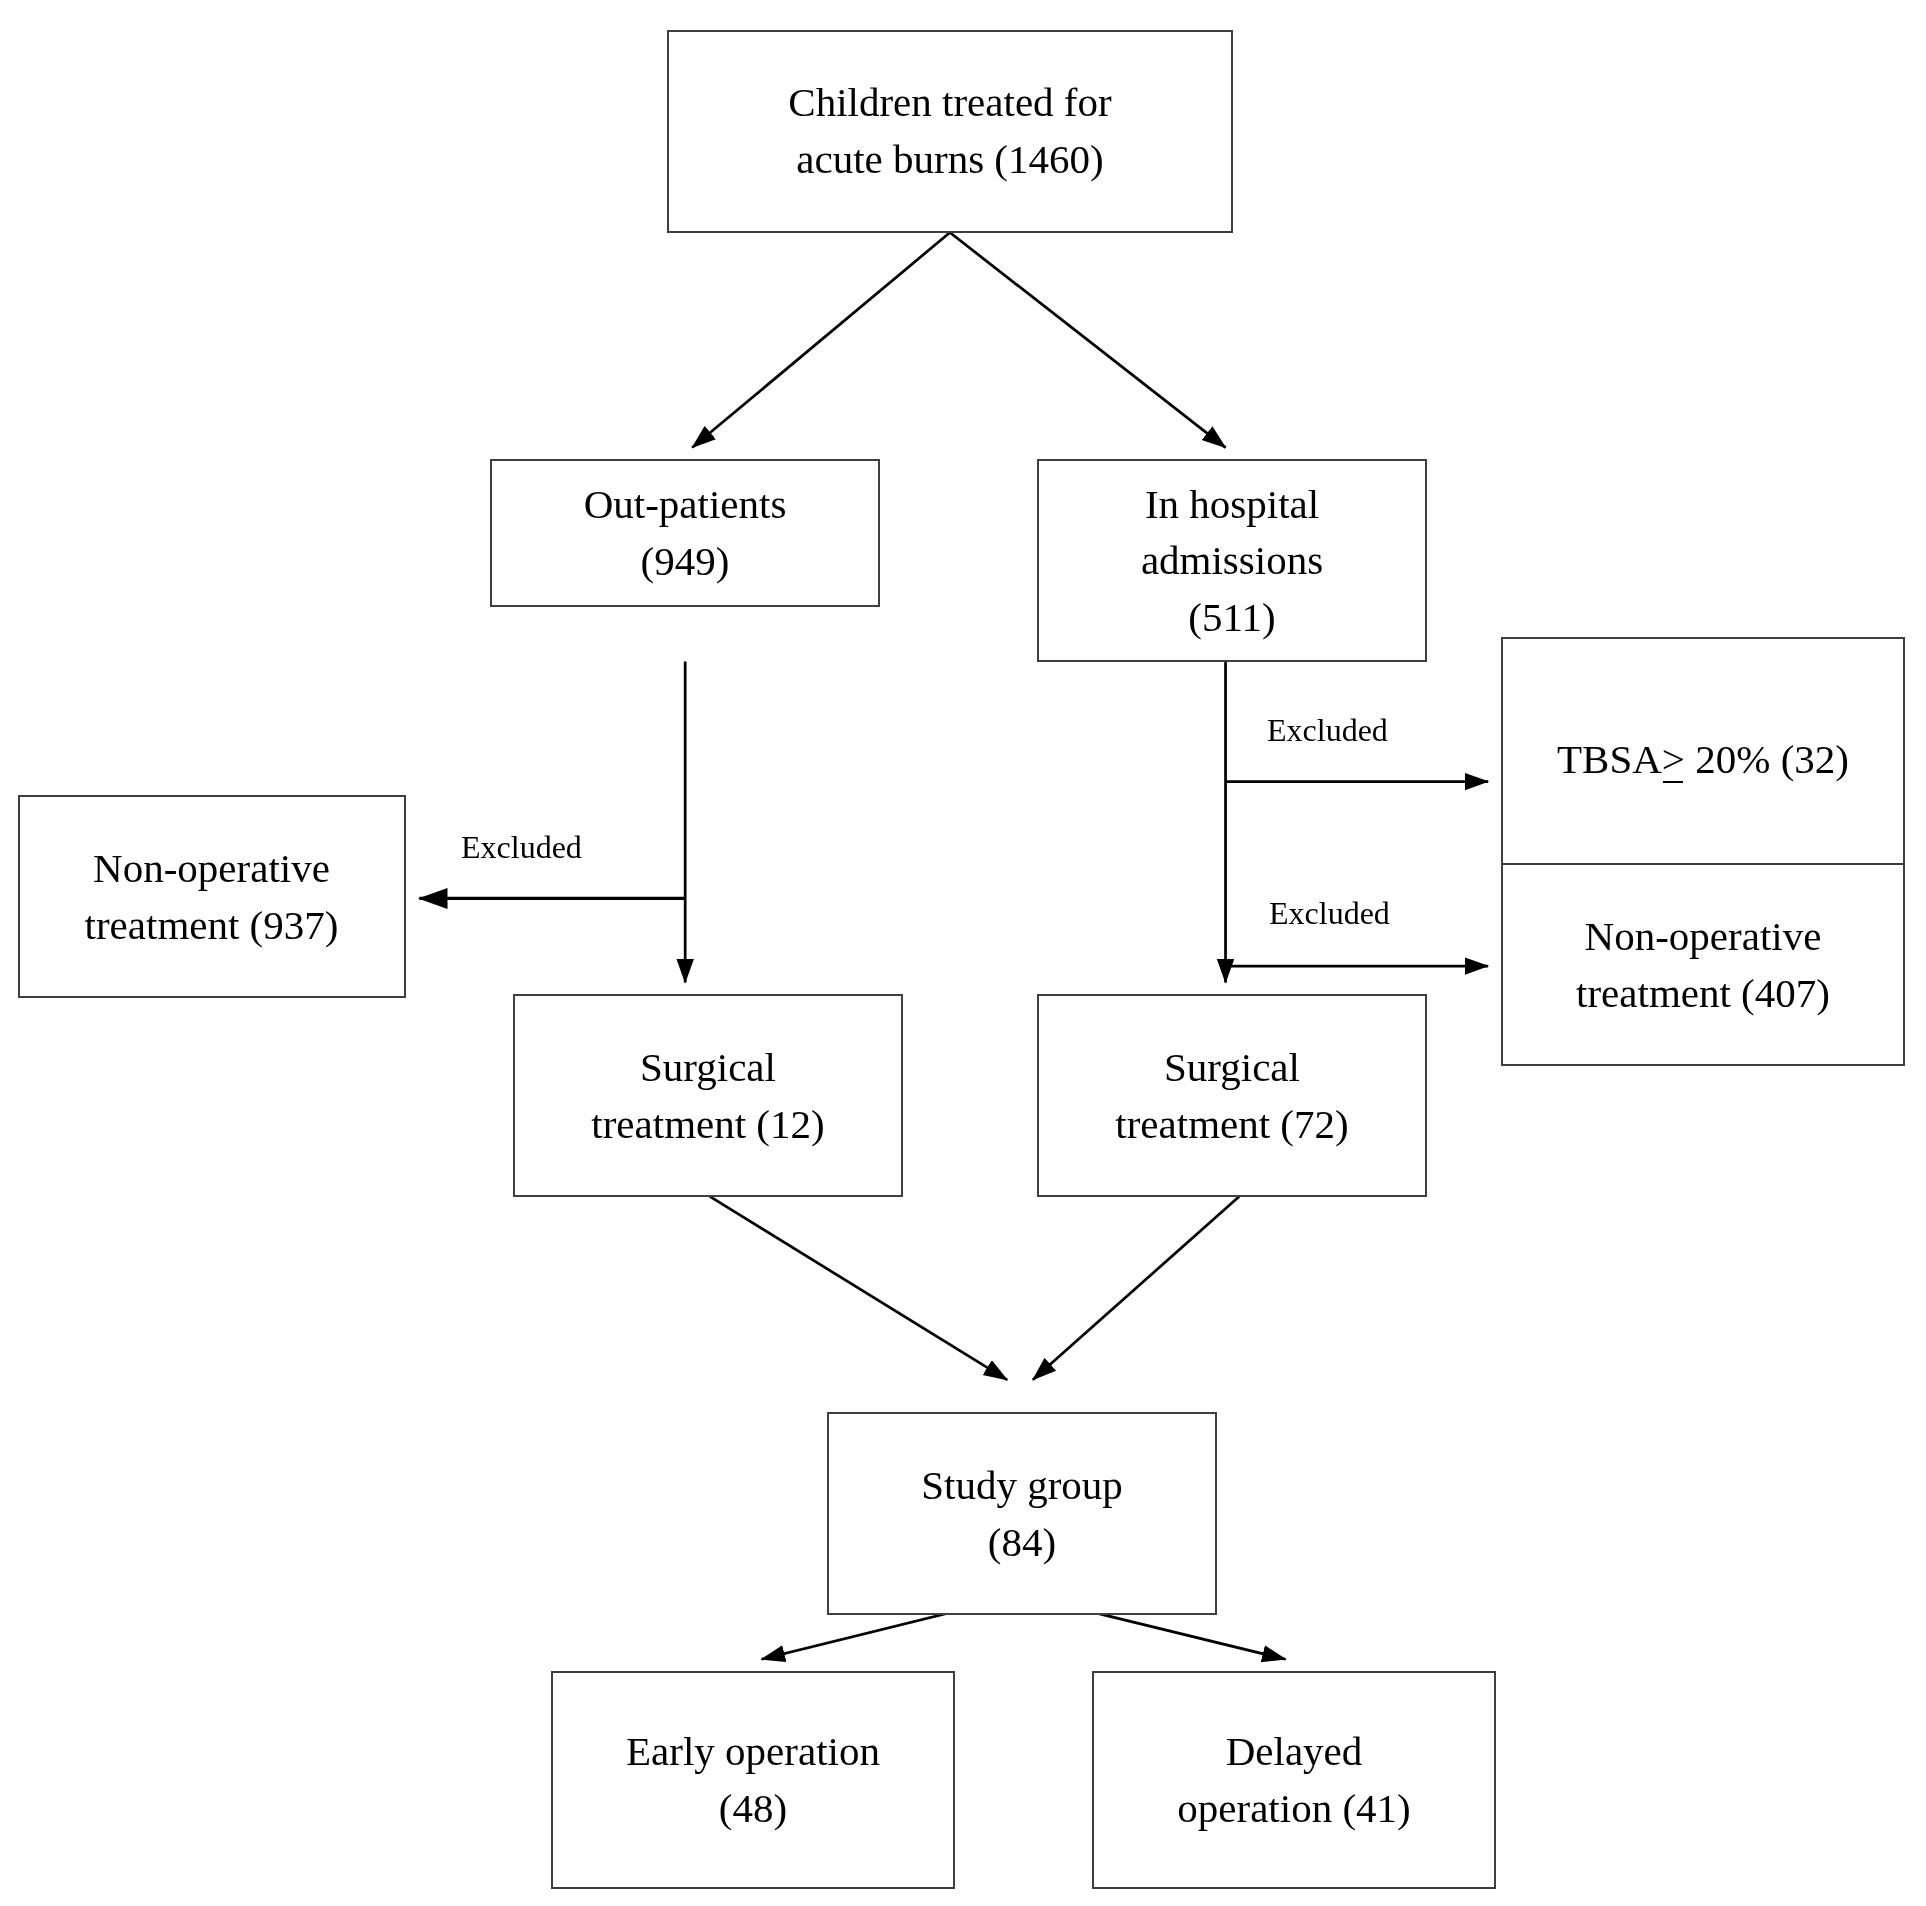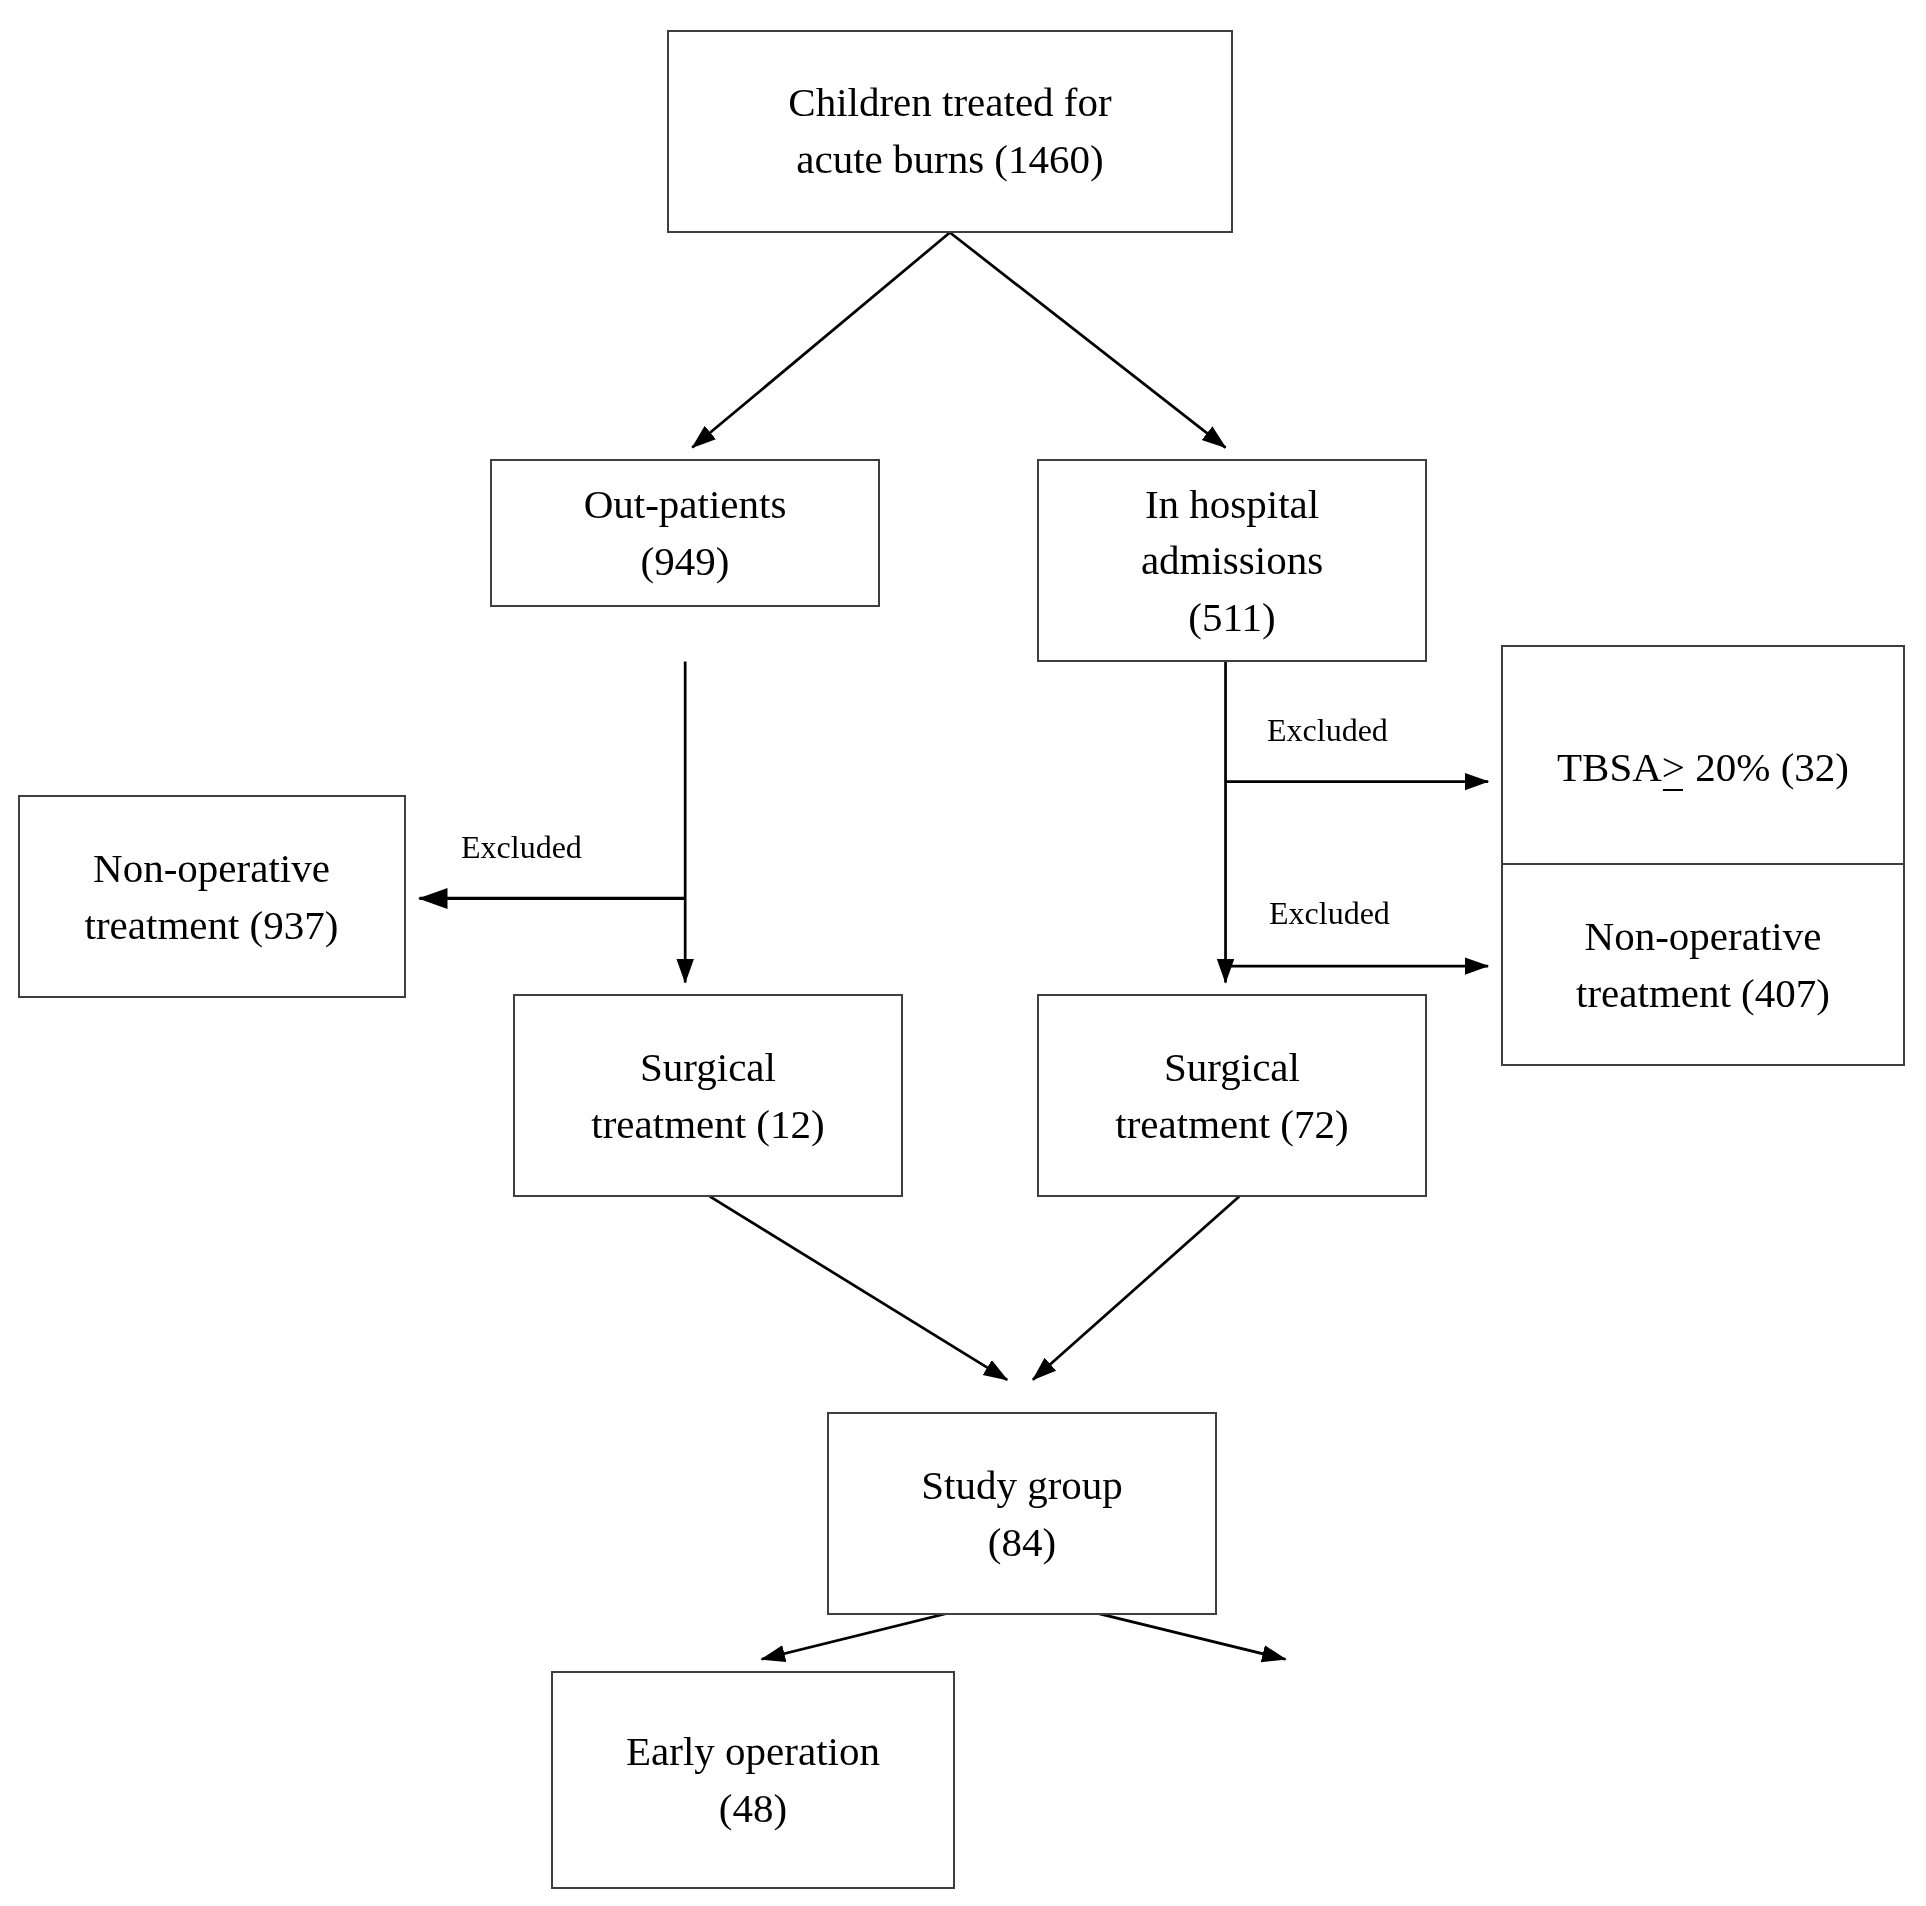--- a/index.html
+++ b/index.html
@@ -127,21 +127,21 @@
     <span class="label">Out-patients
 (949)</span>
   </div>
 
   <div class="node" style="left:1037px;top:459px;width:390px;height:203px;">
     <span class="label">In hospital
 admissions
 (511)</span>
   </div>
 
-  <div class="node" style="left:1501px;top:637px;width:404px;height:245px;margin-top:8px;">
+  <div class="node" style="left:1501px;top:637px;width:404px;height:245px;">
     <span class="label"><span>TBSA</span><span class="ge">&gt;</span><span> 20% (32)</span></span>
   </div>
 
   <div class="node" style="left:17.5px;top:795px;width:388px;height:203px;">
     <span class="label">Non-operative
 treatment (937)</span>
   </div>
 
   <div class="node" style="left:1501px;top:863px;width:404px;height:203px;">
     <span class="label">Non-operative
@@ -161,20 +161,24 @@
   <div class="node" style="left:827px;top:1392px;width:390px;height:203px;margin-top:20px;">
     <span class="label">Study group
 (84)</span>
   </div>
 
   <div class="node" style="left:551px;top:1671px;width:404px;height:218px;">
     <span class="label">Early operation
 (48)</span>
   </div>
 
+  <div class="node" style="left:1092px;top:1671px;width:404px;height:218px;">
+    <span class="label">Delayed
+operation (41)</span>
+  </div>
 
   <div class="edge-label" style="left:1267px;top:712px;">Excluded</div>
 
   <div class="edge-label" style="left:461px;top:829px;">Excluded</div>
 
   <div class="edge-label" style="left:1269px;top:895px;">Excluded</div>
 
 </div>
 
 

